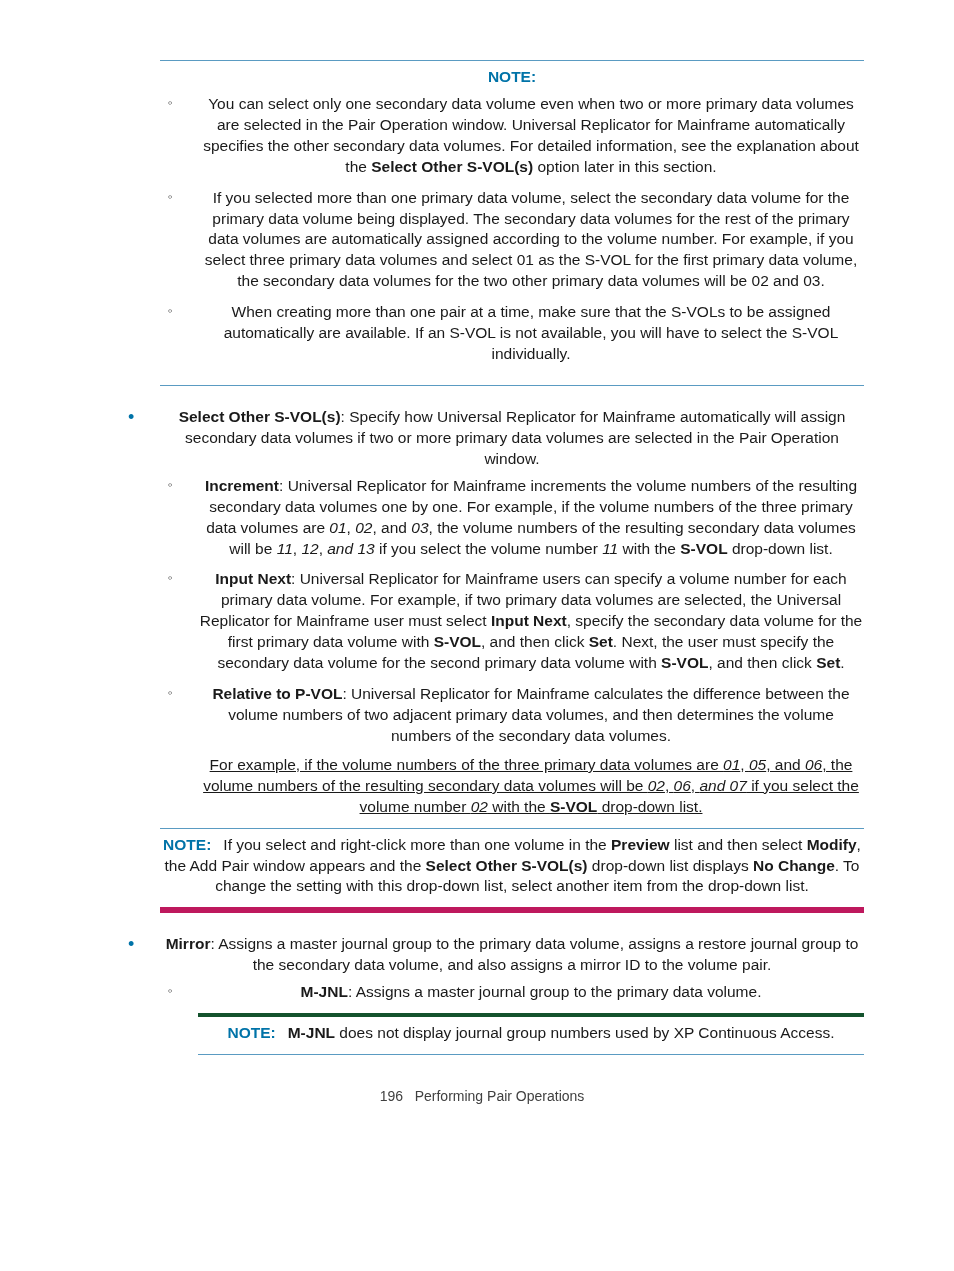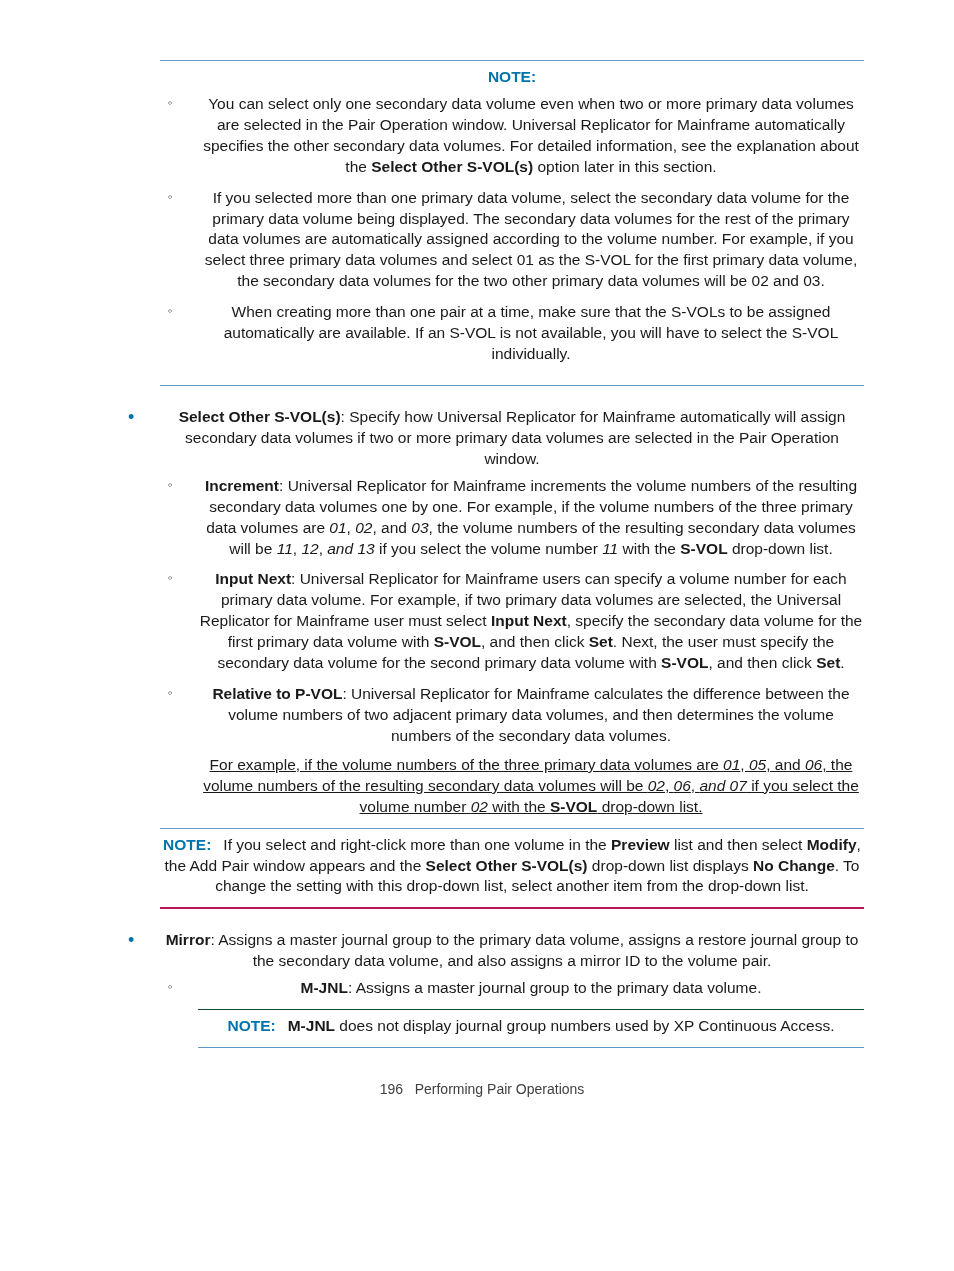--- a/index.html
+++ b/index.html
@@ -22,26 +22,26 @@
     font-size: 15.5px;
   }
   .note-box {
     border-top: 1px solid #5a9bc2;
     border-bottom: 1px solid #5a9bc2;
     padding: 6px 0 10px 0;
     margin: 0 0 16px 60px;
   }
   .note-box-inner {
     border-top: 1px solid #5a9bc2;
-    border-bottom: 2px solid #be185d;
+    border-bottom: 6px solid #be185d;
     padding: 6px 0 10px 0;
     margin: 10px 0 14px 60px;
   }
   .note-box-inner2 {
-    border-top: 1px solid #14532d;
+    border-top: 4px solid #14532d;
     border-bottom: 1px solid #5a9bc2;
     padding: 6px 0 10px 0;
     margin: 6px 0 12px 98px;
   }
   ul.bullet {
     list-style: none;
     padding: 0;
     margin: 0;
   }
   ul.bullet > li {

